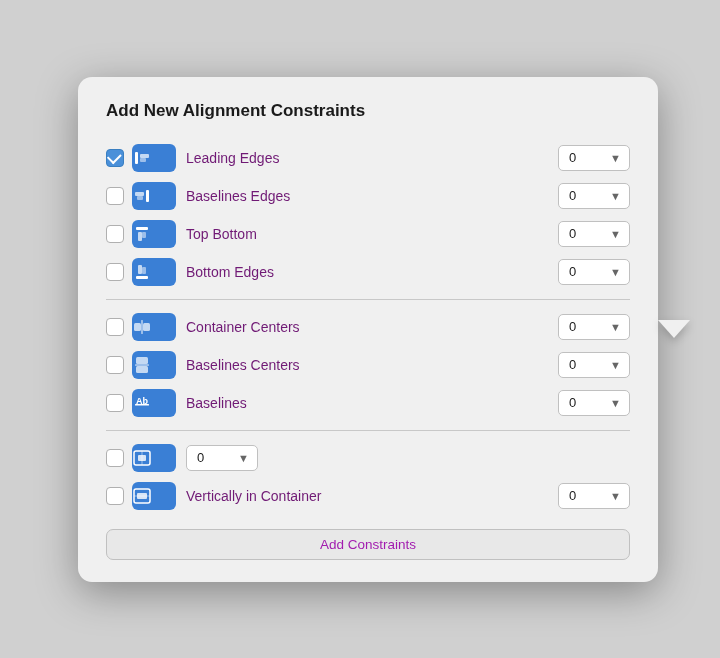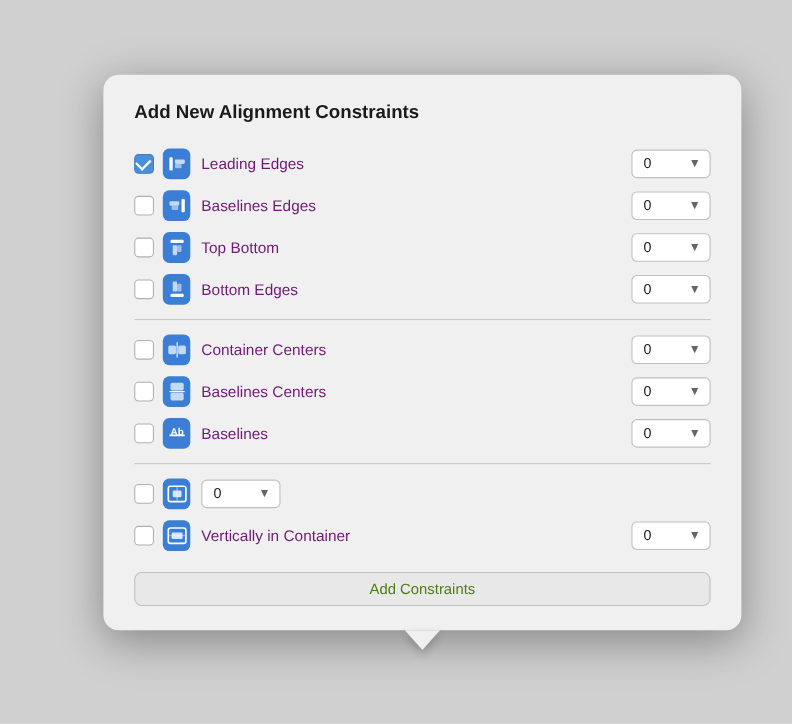--- a/index.html
+++ b/index.html
@@ -9,21 +9,21 @@
       justify-content: center;
       align-items: center;
       width: 720px;
       height: 658px;
       font-family: -apple-system, BlinkMacSystemFont, "Helvetica Neue", Arial, sans-serif;
     }
 
     .popup-wrapper {
       position: relative;
       display: flex;
-      flex-direction: column;
+      flex-direction: row;
       align-items: center;
       padding-left: 48px;
     }
 
     .panel {
       background: #f0f0f0;
       border-radius: 14px;
       padding: 24px 28px 22px 28px;
       width: 580px;
       box-shadow: 0 10px 40px rgba(0,0,0,0.35);
@@ -70,29 +70,29 @@
     .checkbox.checked::after {
       content: '';
       width: 10px;
       height: 7px;
       border-left: 2px solid white;
       border-bottom: 2px solid white;
       transform: rotate(-45deg) translateY(-1px);
     }
 
     .constraint-icon {
-      width: 25px;
+      width: 44px;
       height: 28px;
       border-radius: 6px;
       background: #3a7fd5;
       margin-right: 10px;
       flex-shrink: 0;
       display: flex;
       align-items: center;
-      justify-content: center;
+      justify-content: flex-start;
     }
 
     .constraint-icon svg {
       width: 20px;
       height: 20px;
     }
 
     .constraint-label {
       flex: 1;
       font-size: 14px;
@@ -124,21 +124,21 @@
     }
 
     .add-btn {
       margin-top: 14px;
       width: 100%;
       padding: 7px;
       background: #e8e8e8;
       border: 1px solid #c0c0c0;
       border-radius: 7px;
       font-size: 13.5px;
-      color: #4d7c0f;
+      color: #a21caf;
       cursor: not-allowed;
       text-align: center;
     }
 
     
     .tooltip-arrow {
       width: 0;
       height: 0;
       border-left: 16px solid transparent;
       border-right: 16px solid transparent;

